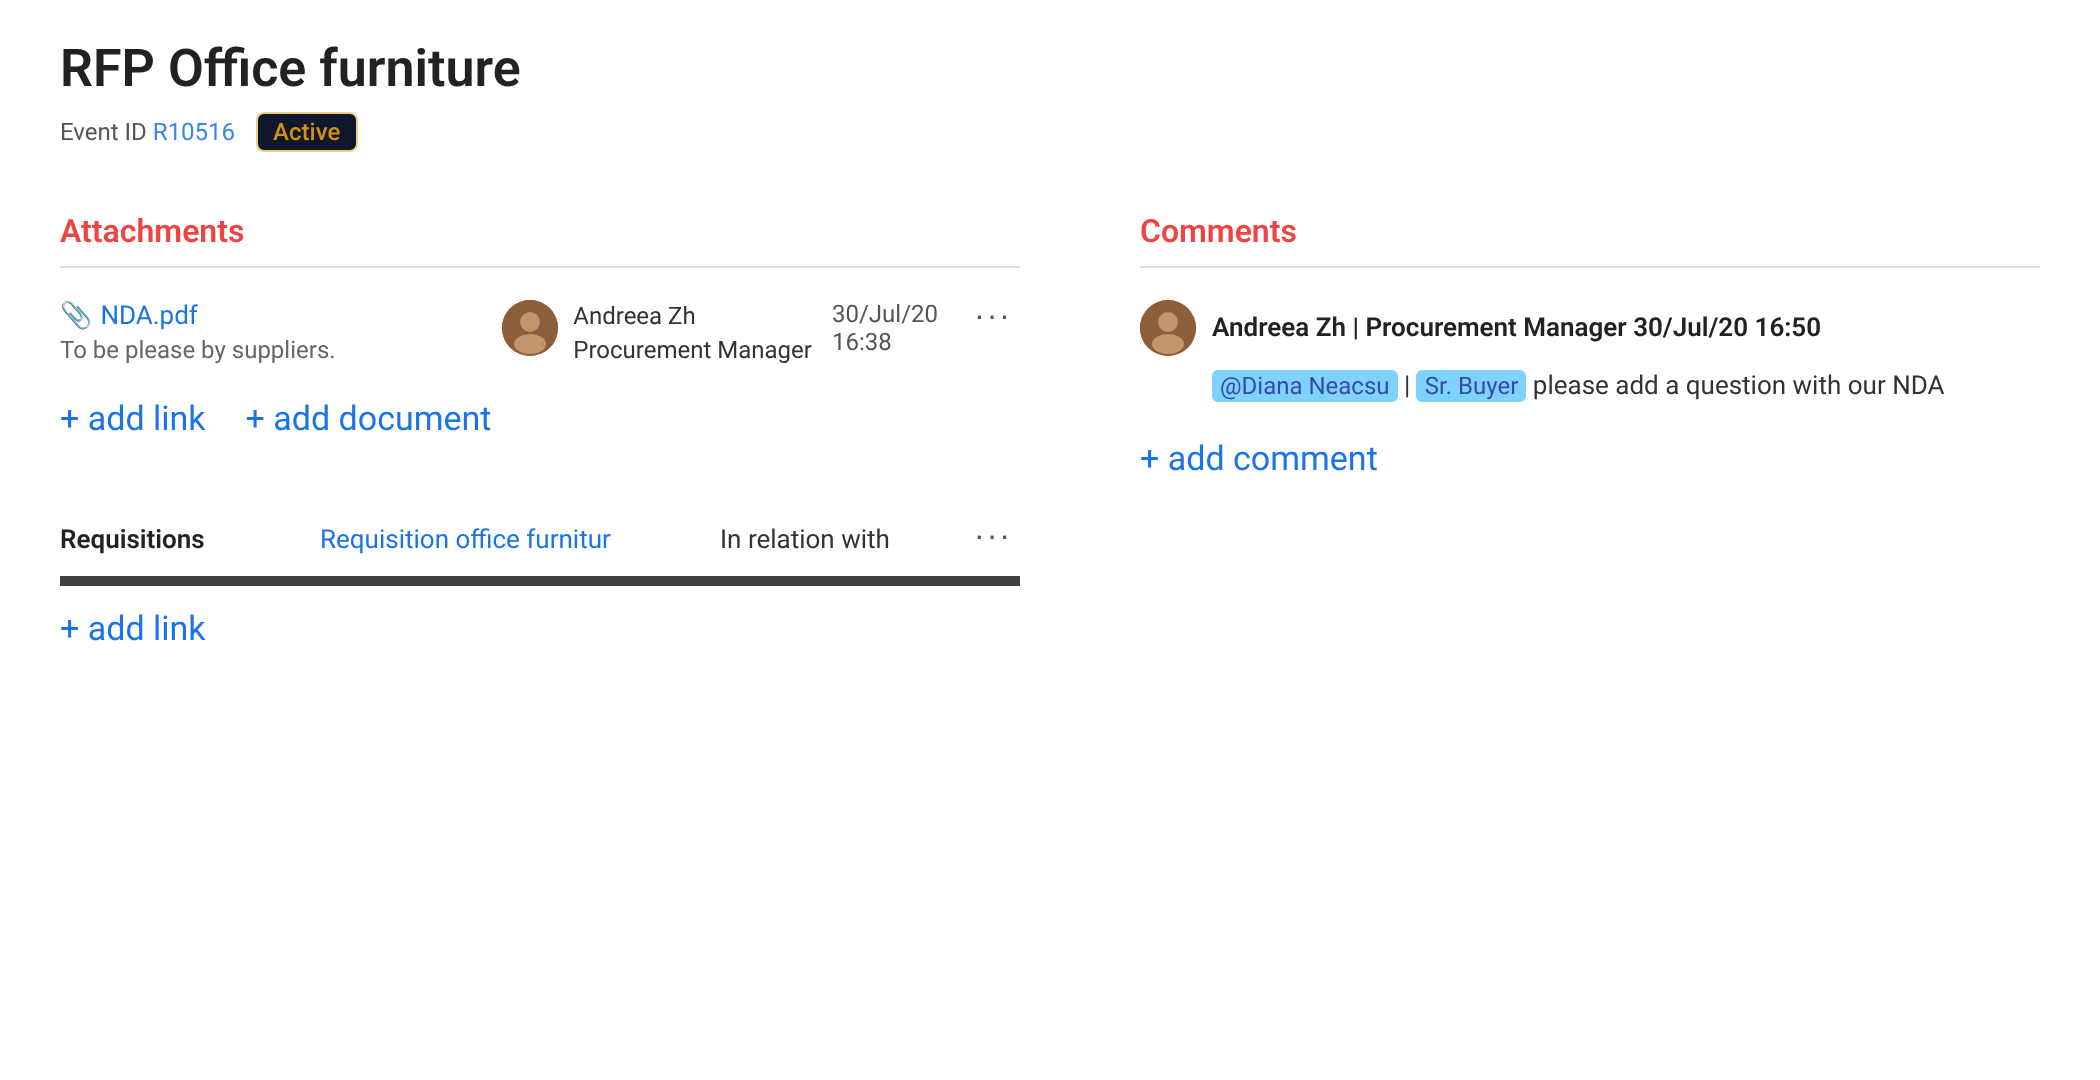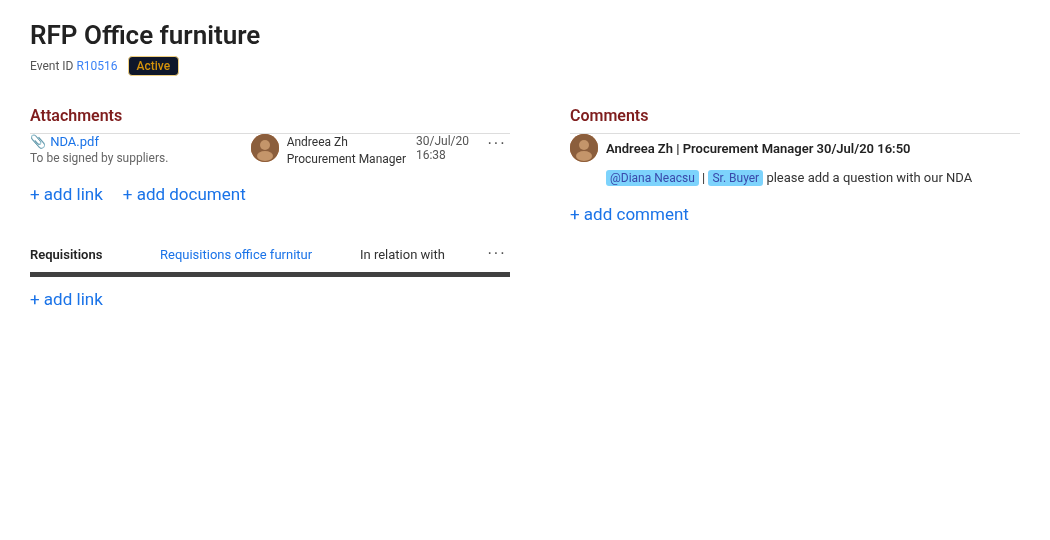--- a/index.html
+++ b/index.html
@@ -53,23 +53,24 @@
     }
 
     .right-col {
       flex: 1;
       padding-left: 20px;
     }
 
     .section-title {
       font-size: 16px;
       font-weight: 600;
-      color: #7f1d1d;
+      color: #ef4444;
       padding-bottom: 8px;
       border-bottom: 1px solid #ddd;
+      margin-bottom: 16px;
     }
 
     .attachment-row {
       display: flex;
       align-items: flex-start;
       gap: 10px;
       margin-bottom: 16px;
     }
 
     .attachment-info {
@@ -248,21 +249,21 @@
 
     <div>
       <div class="section-title">Attachments</div>
 
       <div class="attachment-row">
         <div class="attachment-info">
           <a class="attachment-name">
             <span class="paperclip-icon">📎</span>
             <span>NDA.pdf</span>
           </a>
-          <div class="attachment-desc">To be signed by suppliers.</div>
+          <div class="attachment-desc">To be please by suppliers.</div>
         </div>
 
         <div class="attachment-user">
           <div class="avatar-img">
             <svg width="28" height="28" viewBox="0 0 28 28">
               <circle cx="14" cy="14" r="14" fill="#8B5E3C"></circle>
               <circle cx="14" cy="11" r="5" fill="#c4956a"></circle>
               <ellipse cx="14" cy="22" rx="8" ry="5" fill="#c4956a"></ellipse>
             </svg>
           </div>
@@ -284,21 +285,21 @@
         <a class="action-link">+ add link</a>
         <a class="action-link">+ add document</a>
       </div>
     </div>
 
     <div class="link-to-section">
 
       <div class="link-table">
         <div class="link-table-row">
           <div class="link-col-type">Requisitions</div>
-          <div class="link-col-name" style="cursor:pointer;">Requisitions office furnitur</div>
+          <div class="link-col-name" style="cursor:pointer;">Requisition office furnitur</div>
           <div class="link-col-relation">In relation with</div>
           <div class="link-col-actions">
             <button class="ellipsis-btn">···</button>
           </div>
         </div>
       </div>
 
       <div style="margin-top: 12px;">
         <a class="action-link">+ add link</a>
       </div>

